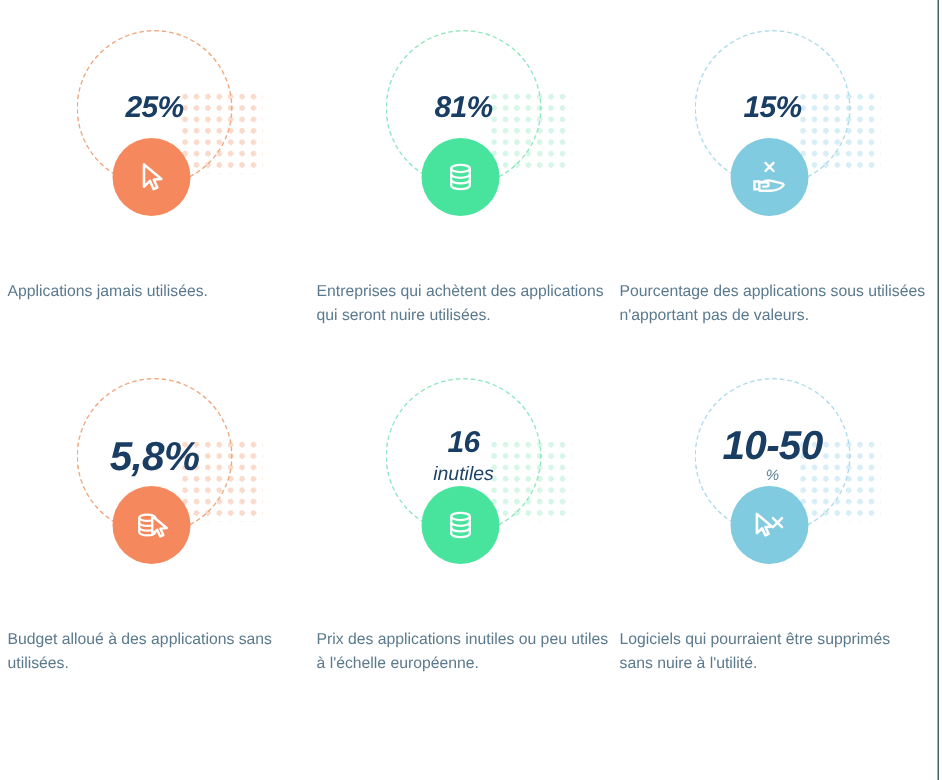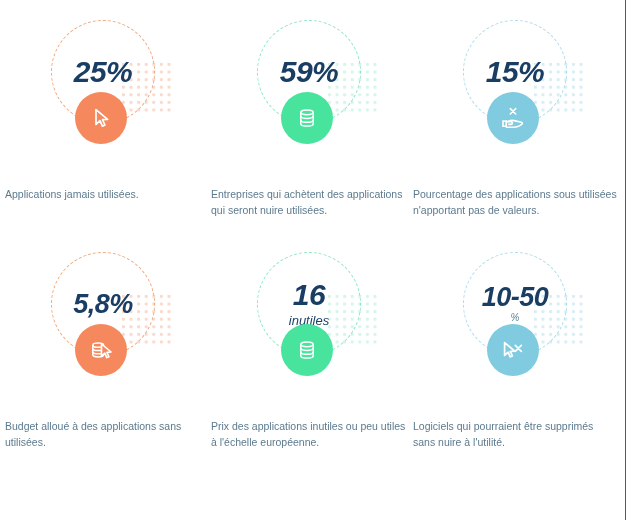--- a/index.html
+++ b/index.html
@@ -97,21 +97,21 @@
     top: 6px;
     width: 104px;
     height: 104px;
     display: flex;
     flex-direction: column;
     align-items: center;
     justify-content: center;
     color: #193d63;
   }
   .stat-value .big {
-    font-size: 30px;
+    font-size: 20px;
     font-weight: 700;
     font-style: italic;
     letter-spacing: -0.5px;
     line-height: 1;
     white-space: nowrap;
   }
   .stat-value.narrow .big { font-size: 27px; }
   .stat-value .sub {
     font-size: 13px;
     font-style: italic;
@@ -171,21 +171,21 @@
         </div>
       </div>
       <div class="stat-caption">Applications jamais utilisées.</div>
     </div>
 
     <div class="stat-card">
       <div class="stat-graphic">
         <div class="dot-grid green"></div>
         <div class="dashed-ring green"></div>
         <div class="stat-value">
-          <span class="big">59%</span>
+          <span class="big">81%</span>
         </div>
         <div class="icon-badge green">
           <svg width="26" height="26" viewBox="0 0 26 26">
             <g fill="none" stroke="#ffffff" stroke-width="1.5">
               <ellipse cx="13" cy="7.3" rx="6.2" ry="2.4"></ellipse>
               <path d="M6.8 7.3 v11.4 c0 1.33 2.78 2.4 6.2 2.4 s6.2 -1.07 6.2 -2.4 V7.3"></path>
               <path d="M6.8 11.1 c0 1.33 2.78 2.4 6.2 2.4 s6.2 -1.07 6.2 -2.4"></path>
               <path d="M6.8 14.9 c0 1.33 2.78 2.4 6.2 2.4 s6.2 -1.07 6.2 -2.4"></path>
             </g>
           </svg>

